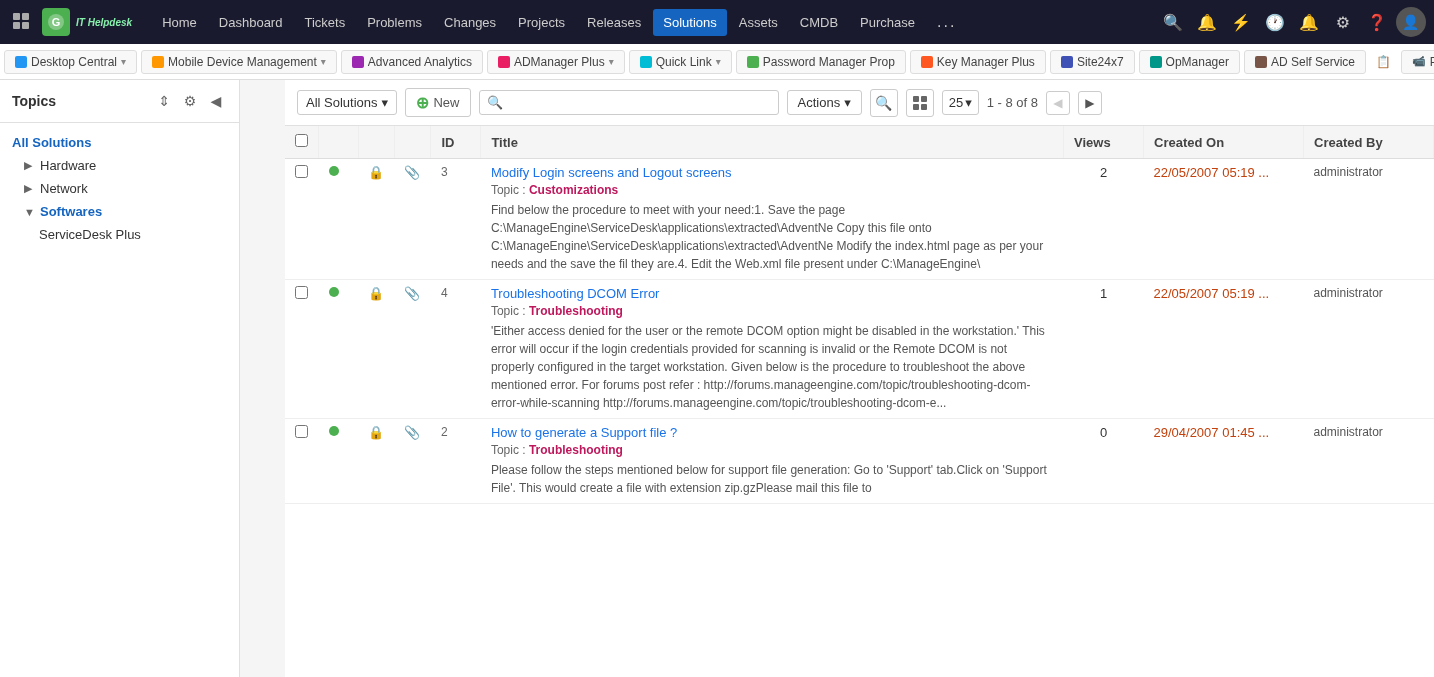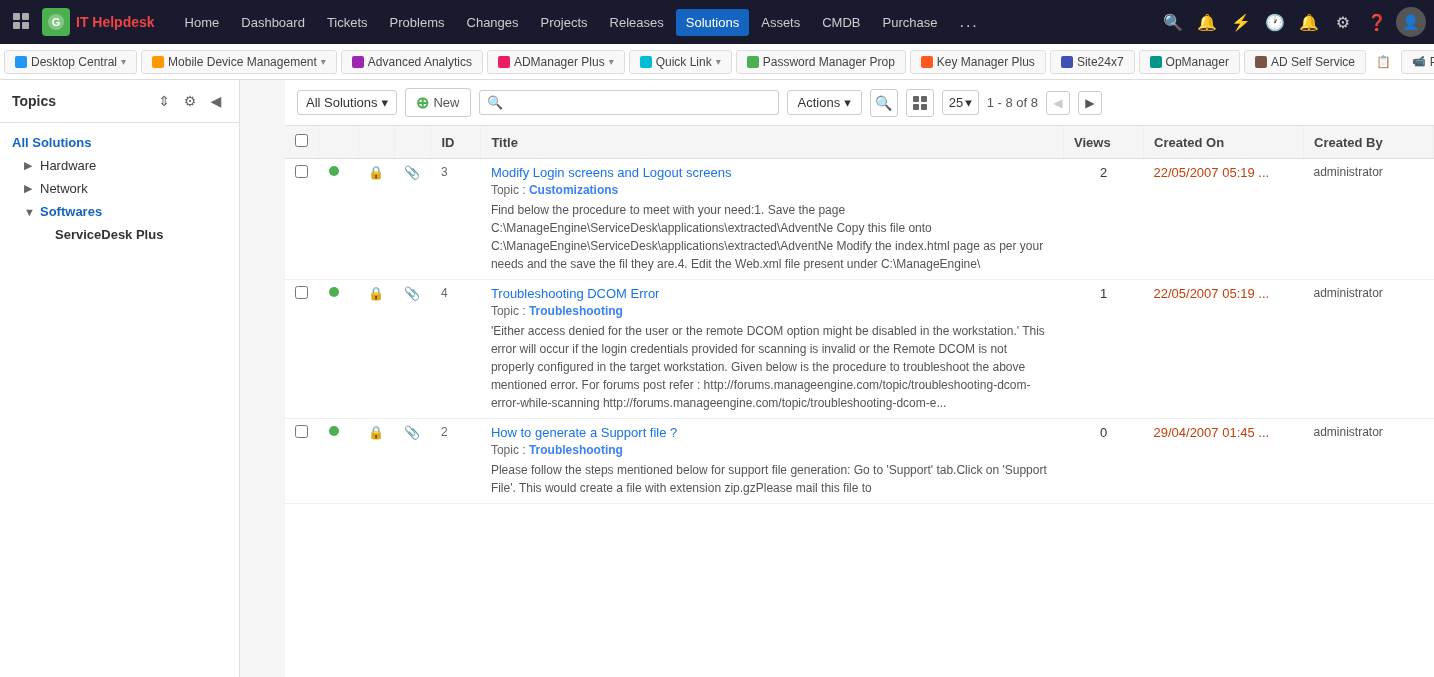--- a/index.html
+++ b/index.html
@@ -21,21 +21,21 @@
     }
     .top-nav .logo-area {
       display: flex; align-items: center; margin-right: 20px;
     }
     .top-nav .logo-box {
       background: #4caf50; width: 28px; height: 28px;
       border-radius: 4px; display: flex; align-items: center; justify-content: center;
       margin-right: 6px;
     }
     .top-nav .app-name {
-      color: #ef4444; font-size: 14px; font-weight: bold;
+      color: #86efac; font-size: 10px; font-weight: bold; font-style: italic;
     }
     .top-nav .nav-items {
       display: flex; align-items: center; flex: 1; gap: 2px;
     }
     .nav-item {
       color: #ccc; padding: 6px 10px; cursor: pointer; font-size: 13px;
       border-radius: 3px; white-space: nowrap;
     }
     .nav-item.active { background: #1565c0; color: #fff; }
     .nav-item.more { font-size: 16px; letter-spacing: 2px; }
@@ -113,21 +113,21 @@
     }
     .tree-item {
       display: flex; align-items: center; padding: 4px 12px;
       cursor: pointer; font-size: 13px; color: #333;
     }
     .tree-item.root-active { color: #1565c0; font-weight: bold; padding: 4px 12px; }
     .tree-arrow {
       width: 12px; margin-right: 4px; font-size: 11px; color: #666;
     }
     .tree-indent-1 { padding-left: 24px; }
-    .tree-indent-2 { padding-left: 39px; font-weight: bold; }
+    .tree-indent-2 { padding-left: 23px; }
     .tree-item.highlighted { color: #1565c0; font-weight: bold; }
 
     
     .content-area {
       flex: 1;
       background: #fff;
       overflow: hidden;
       display: flex;
       flex-direction: column;
     }
@@ -229,21 +229,21 @@
     .lock-icon { color: #aaa; font-size: 13px; }
     .attach-icon { color: #aaa; font-size: 13px; }
 
     .entry-title {
       color: #1a73e8; font-size: 13px; font-weight: normal; cursor: pointer;
       margin-bottom: 3px;
     }
     .entry-topic {
       font-size: 12px; color: #666; margin-bottom: 4px;
     }
-    .entry-topic strong { color: #3b82f6; }
+    .entry-topic strong { color: #be185d; }
     .entry-preview {
       font-size: 12px; color: #555; line-height: 1.5;
     }
     input[type="checkbox"] { cursor: pointer; }
 
     .views-val { text-align: center; font-size: 13px; color: #333; }
     .created-val { font-size: 13px; color: #c2410c; }
     .createdby-val { font-size: 12px; color: #555; }
 
     

